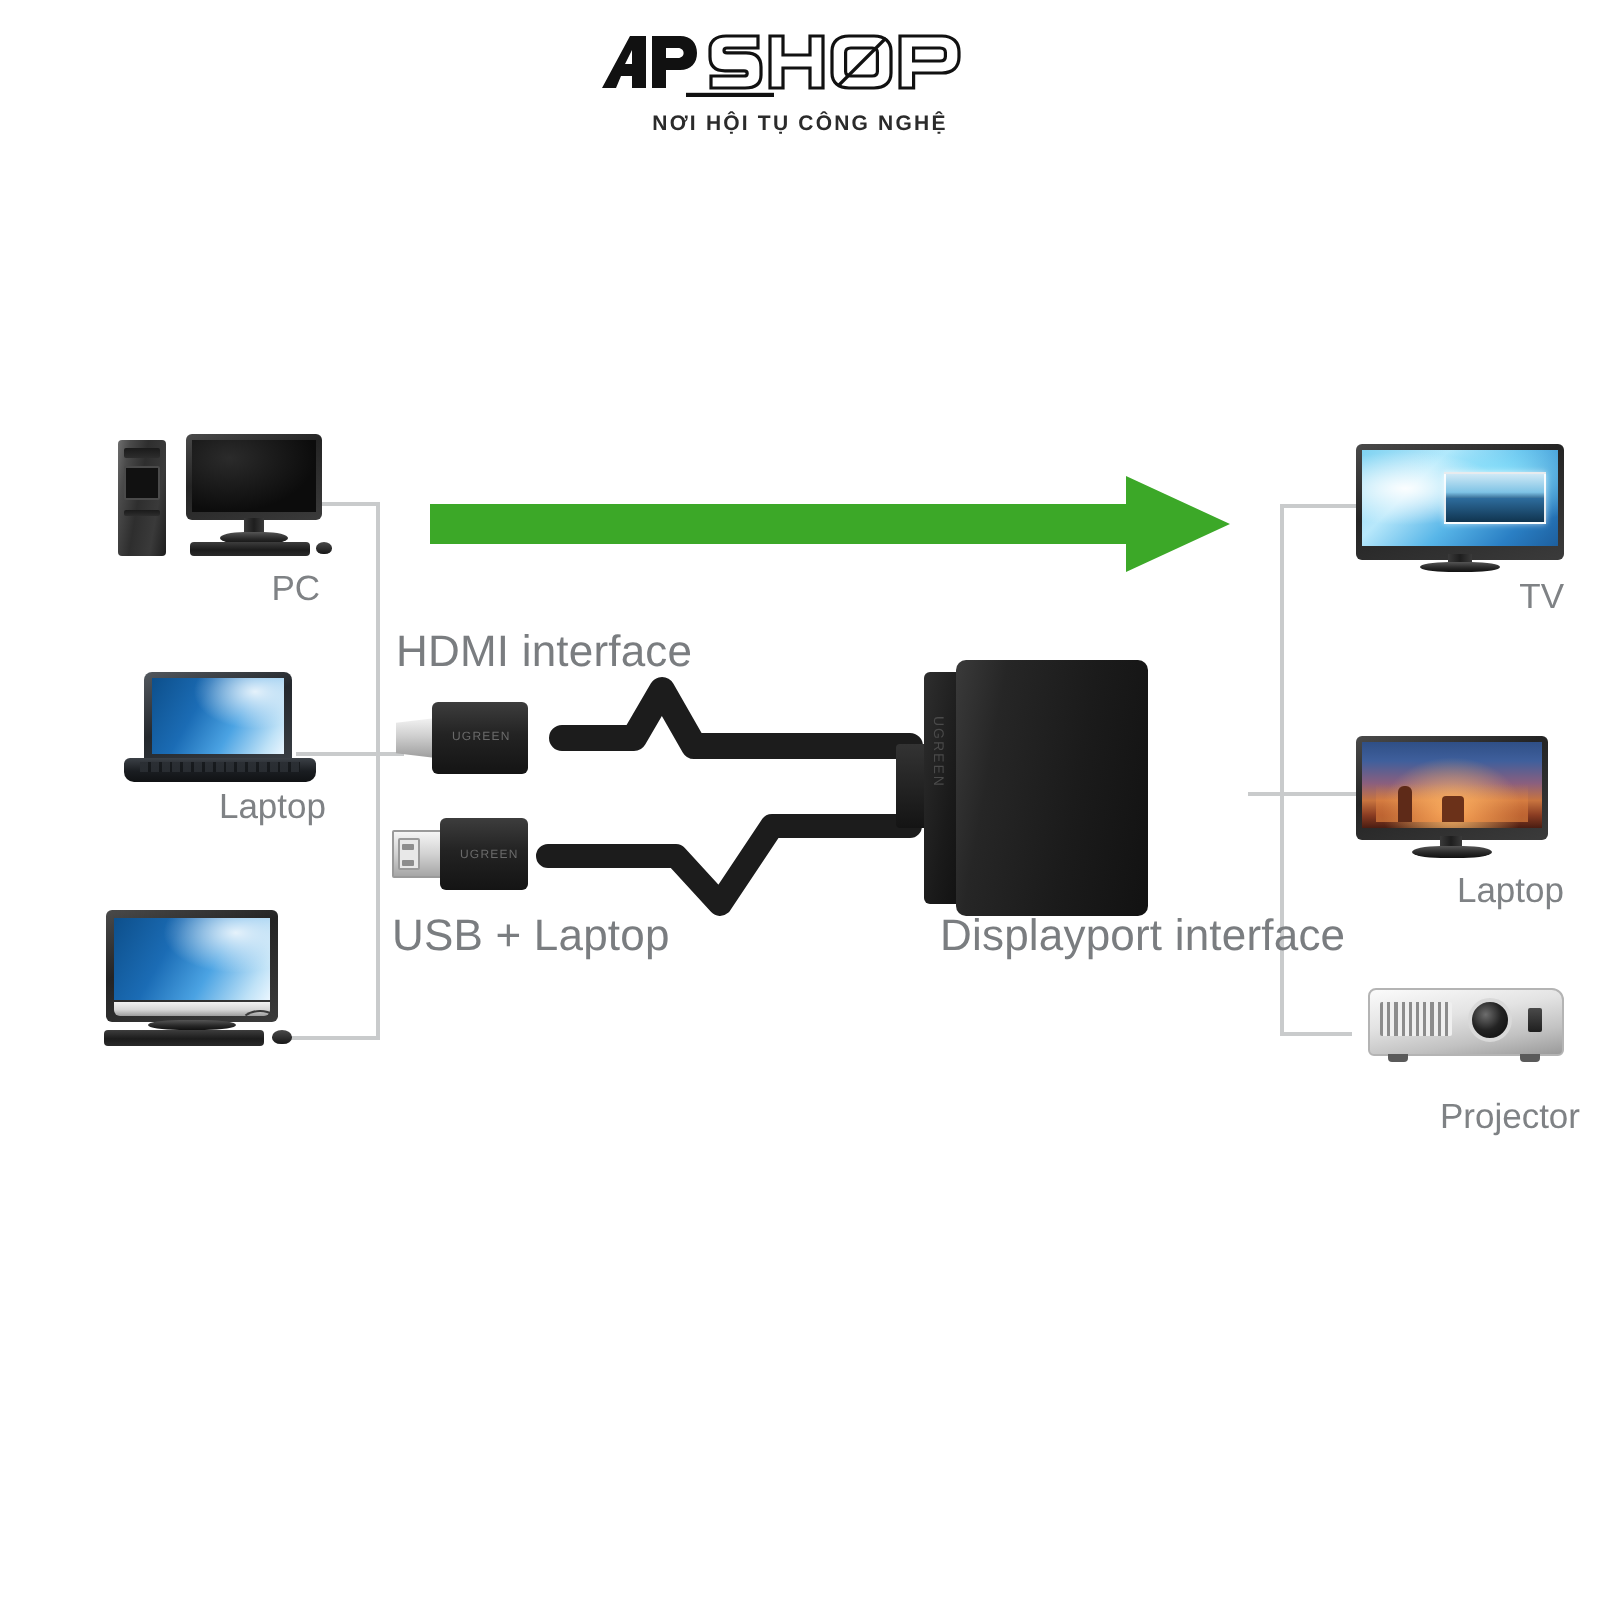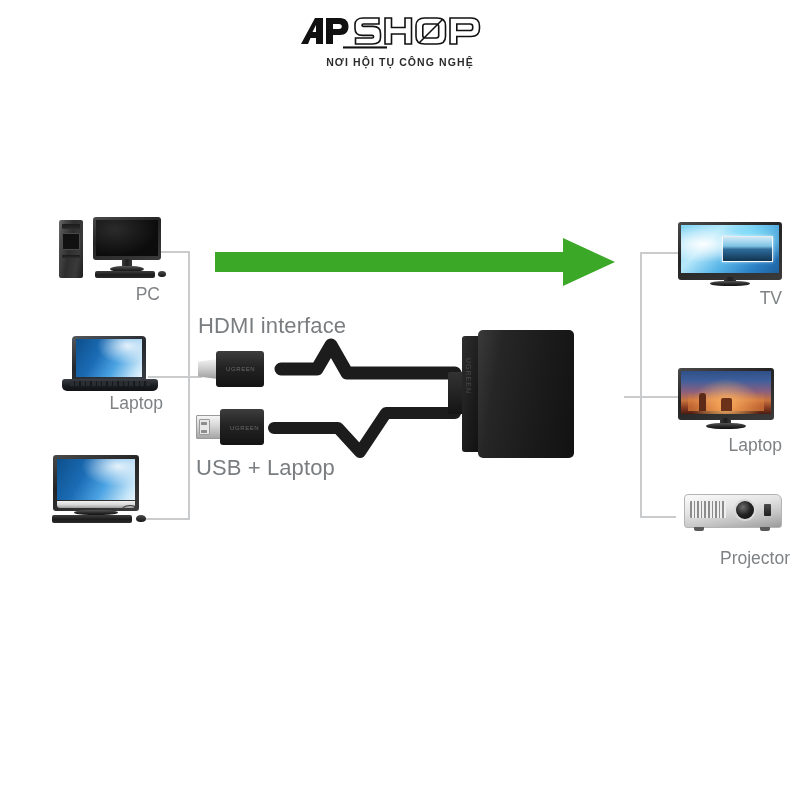--- a/index.html
+++ b/index.html
@@ -391,20 +391,21 @@
     <div class="plug-logo" style="left:34px; top:16px;">UGREEN</div>
   </div>
   <div class="lbl" style="left:196px; top:455px;">USB + Laptop</div>
 
   <div class="device" style="left:452px; top:330px; width:122px; height:128px;">
     <div class="adapter-stub" style="left:-4px; top:42px; width:22px; height:42px;"></div>
     <div class="adapter-cap" style="left:10px; top:6px; width:20px; height:116px;"></div>
     <div class="adapter-box" style="left:26px; top:0px; width:96px; height:128px;"></div>
     <div class="adapter-brand" style="left:20px; top:28px;">UGREEN</div>
   </div>
+  <div class="lbl" style="left:470px; top:455px;">Displayport interface</div>
 
   <div class="device" style="left:678px; top:222px; width:104px; height:66px;">
     <div class="mon-bezel" style="left:0px; top:0px; width:104px; height:58px;">
       <div class="mon-screen" style="left:3px; top:3px; width:98px; height:48px;">
         <div class="scr-tv"></div>
         <div class="tv-photo"></div>
       </div>
     </div>
     <div class="mon-neck" style="left:46px; top:55px; width:12px; height:6px;"></div>
     <div class="mon-foot" style="left:32px; top:59px; width:40px; height:5px;"></div>

